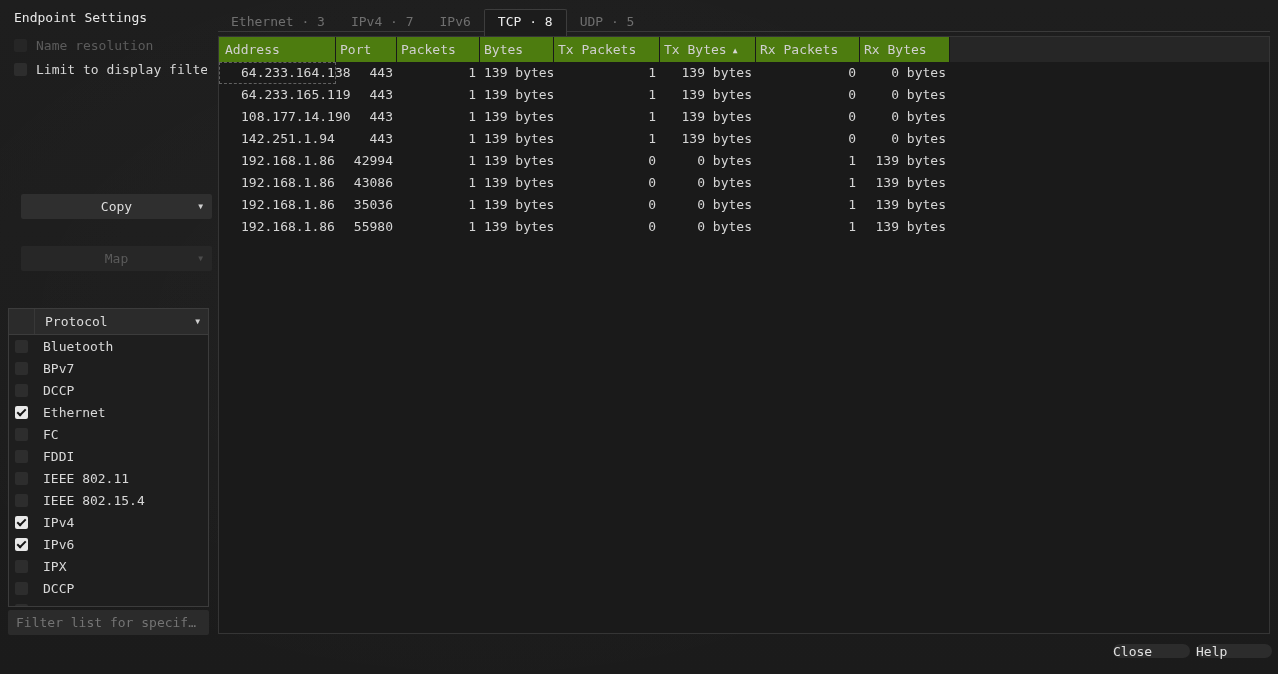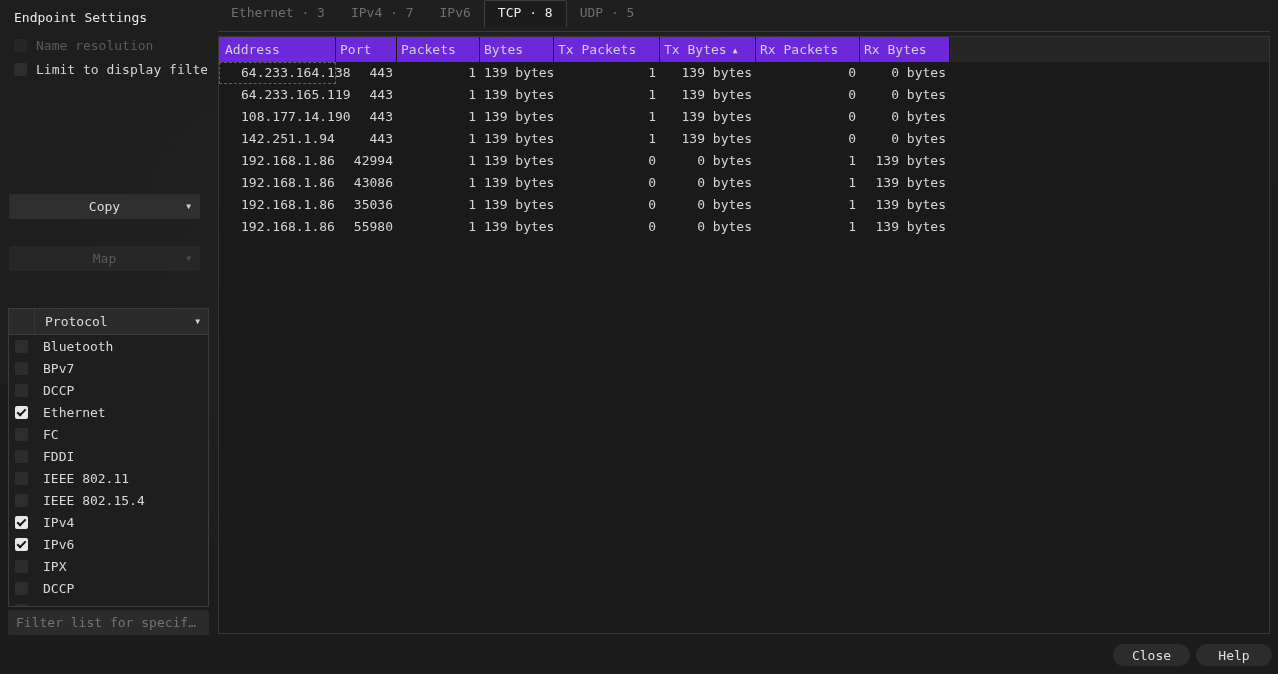--- a/index.html
+++ b/index.html
@@ -29,21 +29,21 @@
     background:#2d2d2d;flex:none;box-sizing:border-box;
   }
   .checkbox.checked{background:#e8e8e8;}
   .checkbox.checked::after{
     content:'';display:block;width:7px;height:3px;
     border-left:2px solid #151515;border-bottom:2px solid #151515;
     transform:rotate(-45deg);margin:3px auto 0;
   }
 
   .side-btn{
-    left:9px;width:191px;height:25px;border-radius:2px;
+    left:21px;width:191px;height:25px;border-radius:2px;
     background:#2f2f2f;color:#dedede;
     display:flex;align-items:center;justify-content:center;
   }
   .side-btn .arrow{position:absolute;right:9px;font-size:8px;color:#cfcfcf;}
   .side-btn.disabled{background:#272727;color:#5a5a5a;margin-top:22px;}
   .side-btn.disabled .arrow{color:#4c4c4c;}
 
   .proto-box{
     left:8px;top:308px;width:201px;height:299px;
     border:1px solid #3c3c3c;box-sizing:border-box;
@@ -63,59 +63,59 @@
 
   .filter-input{
     left:8px;top:610px;width:201px;height:25px;box-sizing:border-box;
     background:#2b2b2b;border:none;border-radius:2px;
     color:#cfcfcf;padding:0 8px;outline:none;
     font-family:inherit;font-size:13px;
   }
   .filter-input::placeholder{color:#747474;}
 
   
-  .tab-bar{left:218px;top:0;height:27px;display:flex;z-index:2;}
+  .tab-bar{left:218px;top:9px;height:27px;display:flex;z-index:2;}
   .tab{
     padding:0 13px;line-height:26px;color:#6f6f6f;white-space:pre;
     box-sizing:border-box;
   }
   .tab.active{
     color:#ebebeb;background:#1c1c1c;
     border:1px solid #3d3d3d;border-bottom:none;
     border-radius:2px 2px 0 0;line-height:24px;
   }
   .tab-line{left:218px;top:31px;width:1052px;height:1px;background:#3a3a3a;z-index:1;}
 
   
   .table{
     left:218px;top:36px;width:1052px;height:598px;
     border:1px solid #353535;box-sizing:border-box;
     background:#1a1a1a;overflow:hidden;
   }
-  .thead{display:flex;height:25px;background:#6d28d9;color:#d0d0d0;}
+  .thead{display:flex;height:25px;background:#4d7c0f;color:#d0d0d0;}
   .hcell{
     box-sizing:border-box;border-right:1px solid #191919;
     padding:0 4px;line-height:25px;text-align:left;
     white-space:pre;flex:none;position:relative;
   }
   .hcell.left{text-align:left;padding-left:6px;}
   .hfiller{flex:1;background:#262626;}
   .sort-arrow{font-size:8px;margin-left:6px;color:#d8d8d8;position:relative;top:-1px;}
   .trow{display:flex;height:22px;color:#d5d5d5;}
   .cell{
     box-sizing:border-box;padding:0 4px;line-height:22px;
     text-align:right;white-space:pre;flex:none;
   }
   .cell.left{text-align:left;padding-left:22px;}
   .cell.focused{outline:1px dashed #616161;outline-offset:-1px;}
 
   
   .footer-btn{
-    top:644px;height:22px;border-radius:12px;background:#2c2c2c;
-    color:#e0e0e0;display:flex;align-items:center;justify-content:center;
+    top:644px;height:14px;border-radius:12px;background:#2c2c2c;
+    color:#e0e0e0;display:flex;align-items:center;
   }
   .footer-btn.close{left:1113px;width:77px;}
   .footer-btn.help{left:1196px;width:76px;}
 </style>
 </head>
 <body>
 
 <div id="app">
 
   <div class="abs panel-title">Endpoint Settings</div>

